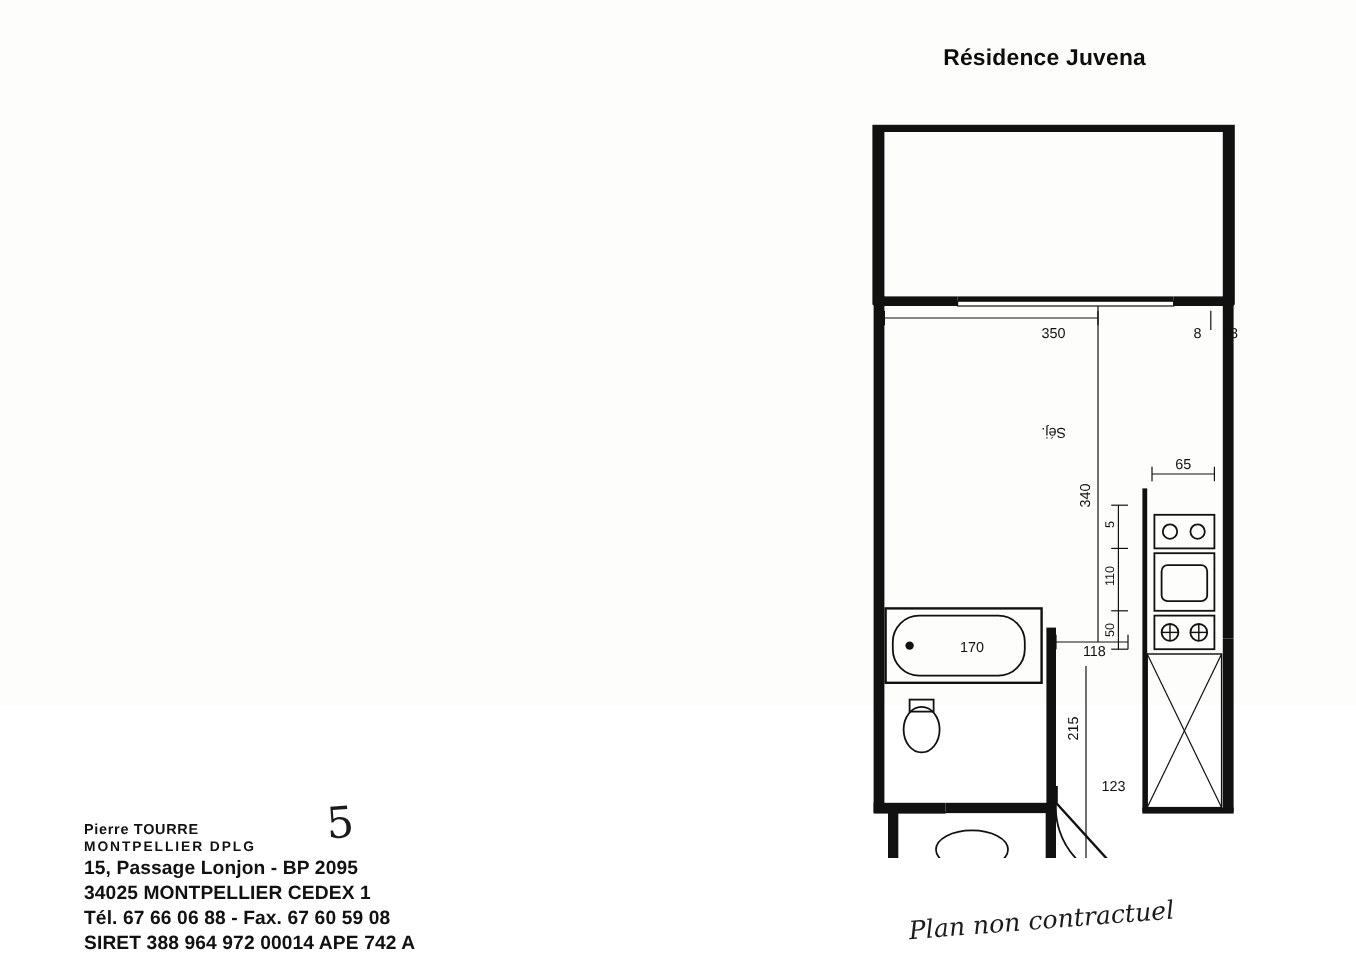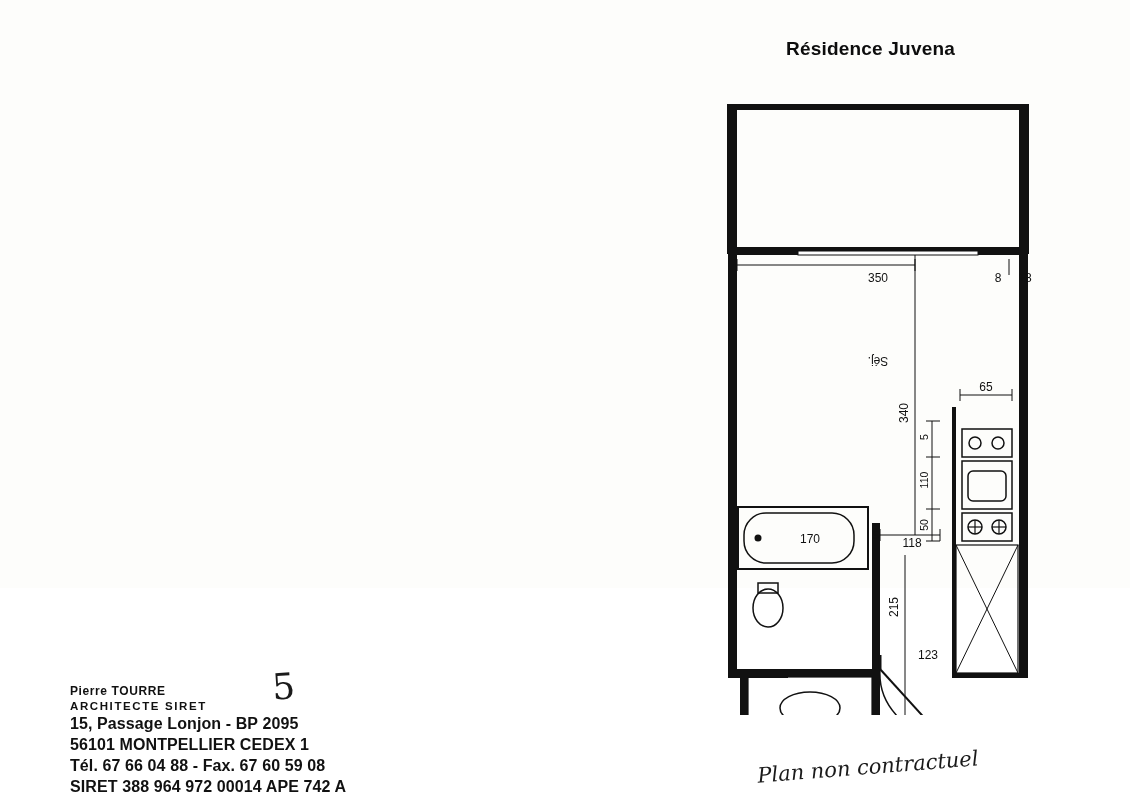--- a/index.html
+++ b/index.html
@@ -110,24 +110,24 @@
 </style>
 </head>
 <body>
 
 <div class="page">
 
   <div class="doc-title">Résidence Juvena</div>
 
   <div class="architect">
     <div class="name">Pierre  TOURRE</div>
-    <div class="role">ARCHITECTE    SIRET</div>
+    <div class="role">MONTPELLIER    DPLG</div>
     <div class="line">15, Passage Lonjon - BP 2095</div>
-    <div class="line">56101 MONTPELLIER CEDEX 1</div>
-    <div class="line">Tél. 67 66 04 88 - Fax. 67 60 59 08</div>
+    <div class="line">34025 MONTPELLIER CEDEX 1</div>
+    <div class="line">Tél. 67 66 06 88 - Fax. 67 60 59 08</div>
     <div class="line">SIRET 388 964 972 00014 APE 742 A</div>
   </div>
 
   <div class="handwritten-5">5</div>
   <div class="handwritten-note">Plan non contractuel</div>
 
   <div class="plan">
     <svg width="380" height="620" viewBox="0 0 380 620" xmlns="http://www.w3.org/2000/svg">
 
       <rect x="28" y="10" width="300" height="148" fill="none" stroke="#111" stroke-width="2"></rect>

